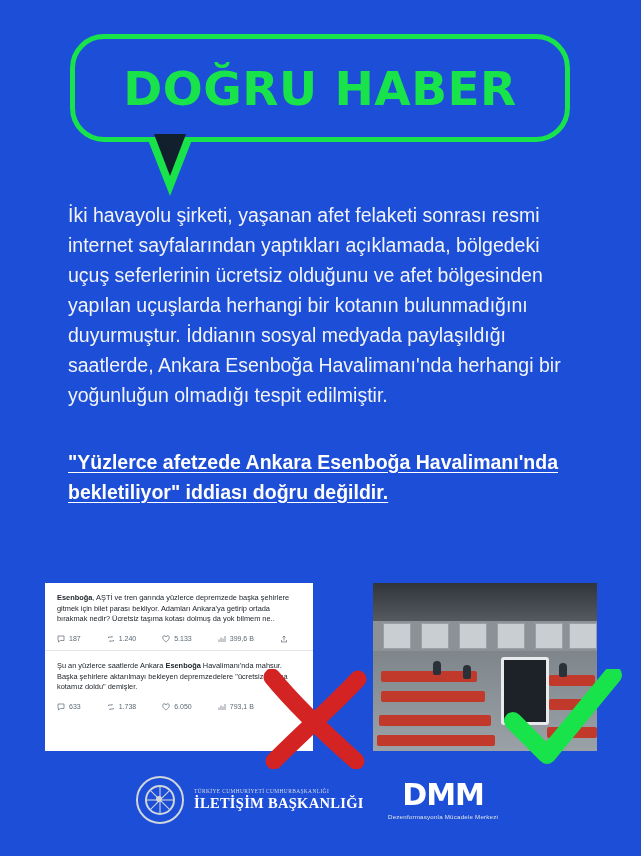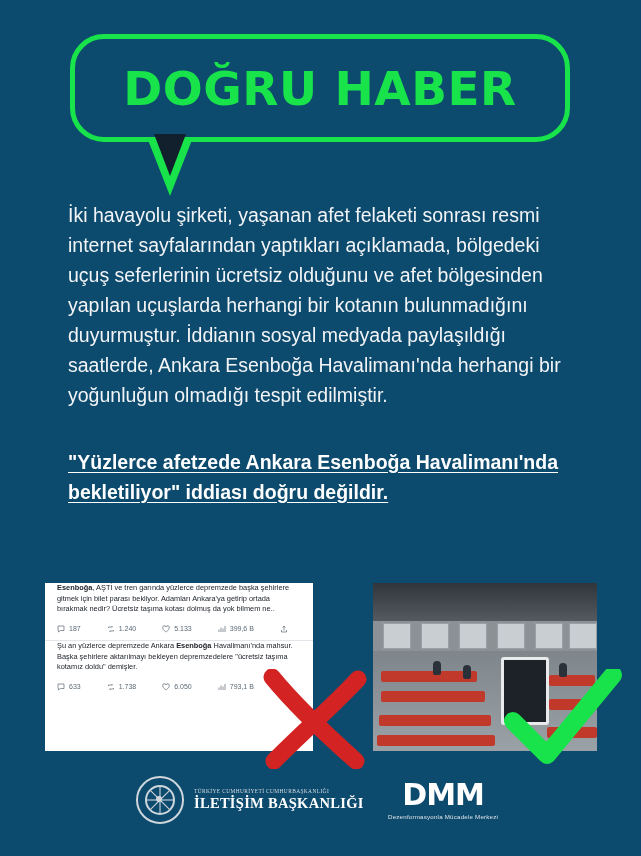--- a/index.html
+++ b/index.html
@@ -13,21 +13,21 @@
     font-family: "Liberation Sans", sans-serif;
     color: #ffffff;
     overflow: hidden;
     position: relative;
   }
 
   .page {
     position: relative;
     width: 641px;
     height: 856px;
-    background: #0c4a6e;
+    background: #1d4ed8;
     text-decoration: underline;
   }
 
   
   .banner-wrap {
     position: absolute;
     left: 70px;
     top: 34px;
     width: 500px;
   }
@@ -122,21 +122,21 @@
     width: 268px;
   }
   .shot-right {
     left: 328px;
     width: 224px;
     background: #2d3338;
   }
 
   
   .tweet {
-    padding: 0 12px 6px 12px;
+    padding: 10px 12px 6px 12px;
     box-sizing: border-box;
     font-size: 7.4px;
     line-height: 10.5px;
     color: #20252b;
     font-family: "Liberation Sans", sans-serif;
   }
   .tweet + .tweet {
     border-top: 1px solid #e2e6ea;
   }
   .tweet-text b { font-weight: bold; }
@@ -345,21 +345,21 @@
             <span>399,6 B</span>
           </div>
           <div class="metric">
             <svg width="8" height="8" viewBox="0 0 16 16">
                 <path d="M8 11V2M5 5l3-3 3 3M3 10v4h10v-4" fill="none" stroke="#5b6974" stroke-width="1.4"></path>
               </svg>
           </div>
         </div>
       </div>
       <div class="tweet">
-        <div class="tweet-text"><span>Şu an yüzlerce depremzede Ankara </span><b>Esenboğa</b><span> Havalimanı'nda mahsur. Başka şehirlere aktarılmayı bekleyen depremzedelere "ücretsiz taşıma kotamız doldu" demişler.</span></div>
+        <div class="tweet-text"><span>Şu an yüzlerce saatlerde Ankara </span><b>Esenboğa</b><span> Havalimanı'nda mahsur. Başka şehirlere aktarılmayı bekleyen depremzedelere "ücretsiz taşıma kotamız doldu" demişler.</span></div>
         <div class="tweet-metrics">
           <div class="metric">
             <svg width="8" height="8" viewBox="0 0 16 16">
                 <path d="M2 2h12v9H7l-4 3v-3H2z" fill="none" stroke="#5b6974" stroke-width="1.4"></path>
               </svg>
             <span>633</span>
           </div>
           <div class="metric">
             <svg width="8" height="8" viewBox="0 0 16 16">
                 <path d="M3 6V4h8l-2-2M13 10v2H5l2 2" fill="none" stroke="#5b6974" stroke-width="1.4"></path>

